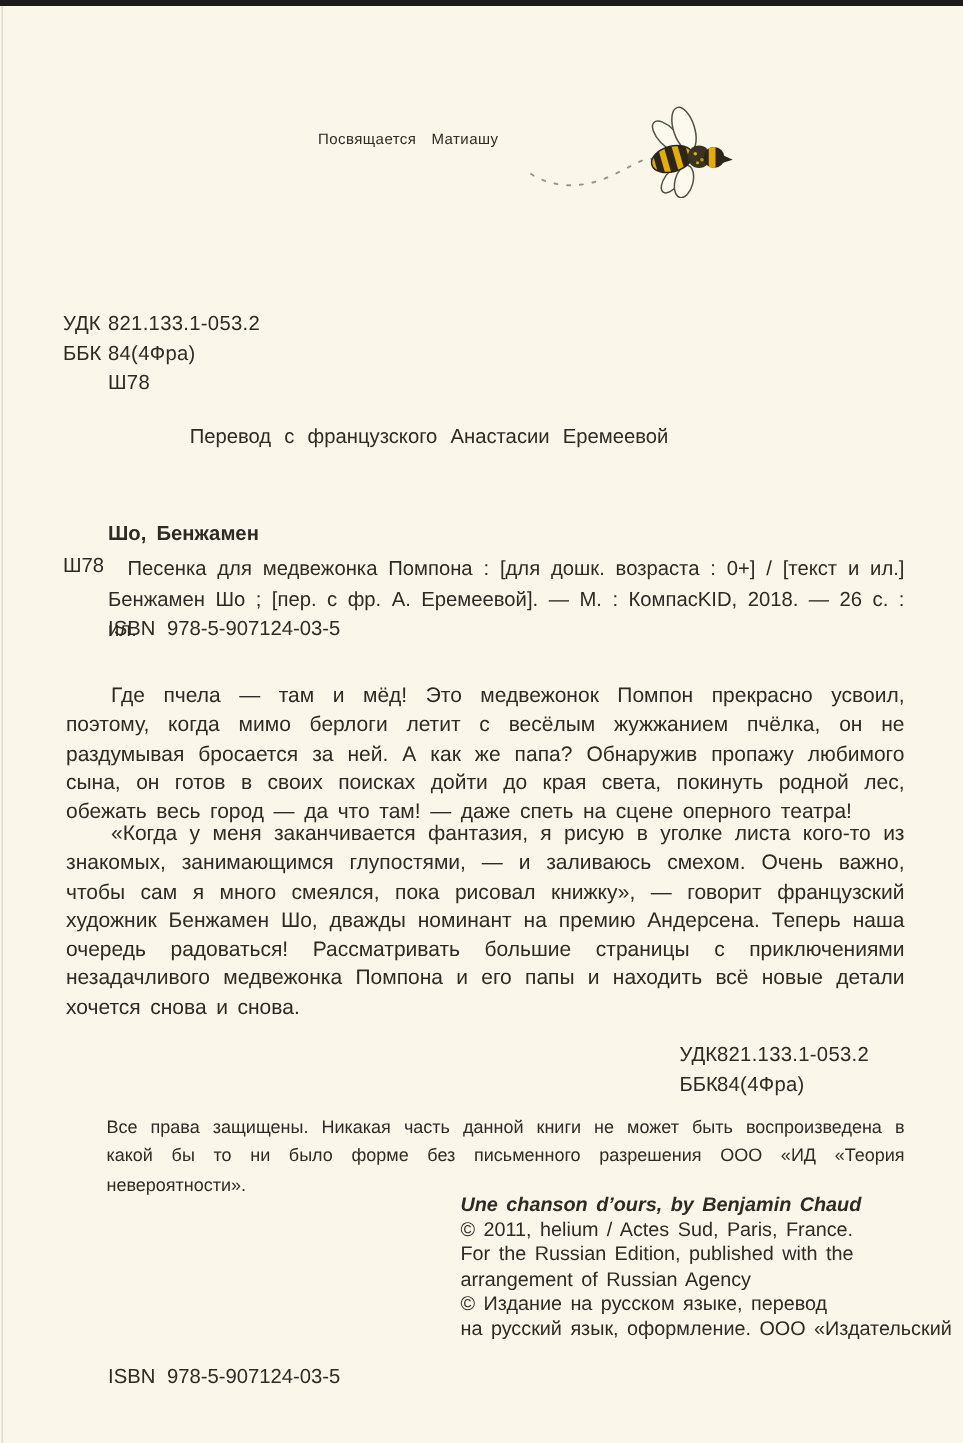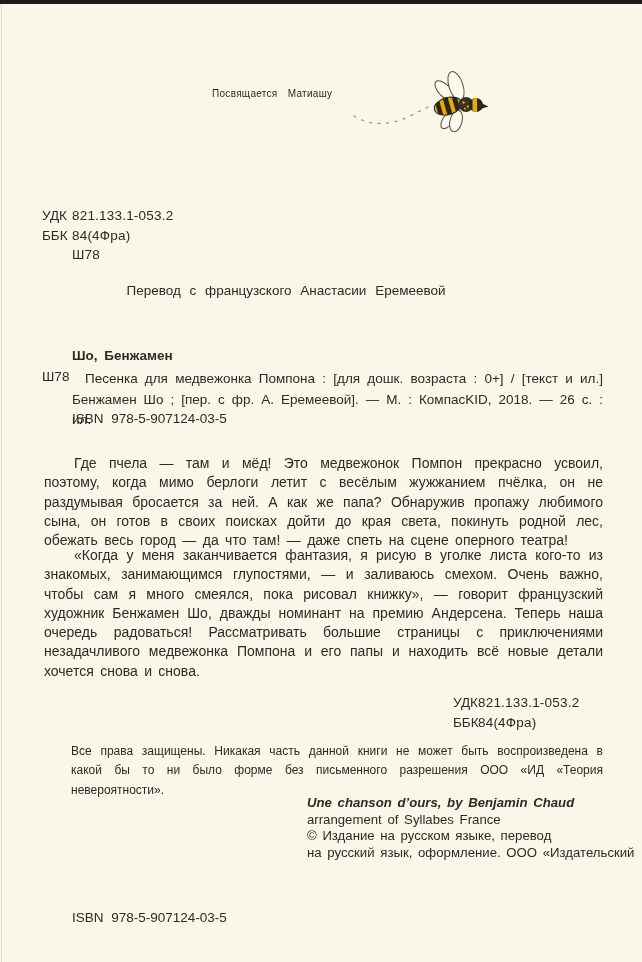--- a/index.html
+++ b/index.html
@@ -134,20 +134,22 @@
     <div class="code-row">
       <span class="lbl">ББК</span>
       <span class="val">84(4Фра)</span>
     </div>
   </div>
 
   <p class="rights">Все права защищены. Никакая часть данной книги не может быть воспроизведена в какой бы то ни было форме без письменного разрешения ООО «ИД «Теория невероятности».</p>
 
   <div class="imprint">
     <div class="bi">Une chanson d’ours, by Benjamin Chaud</div>
-    <div>arrangement of Syllabes France</div>
+    <div>© 2011, helium / Actes Sud, Paris, France.</div>
+    <div>For the Russian Edition, published with the</div>
+    <div>arrangement of Russian Agency</div>
     <div>© Издание на русском языке, перевод</div>
     <div>на русский язык, оформление. ООО «Издательский</div>
   </div>
 
   <div class="isbn-bottom">ISBN 978-5-907124-03-5</div>
 
 </div>
 
 </body></html>

